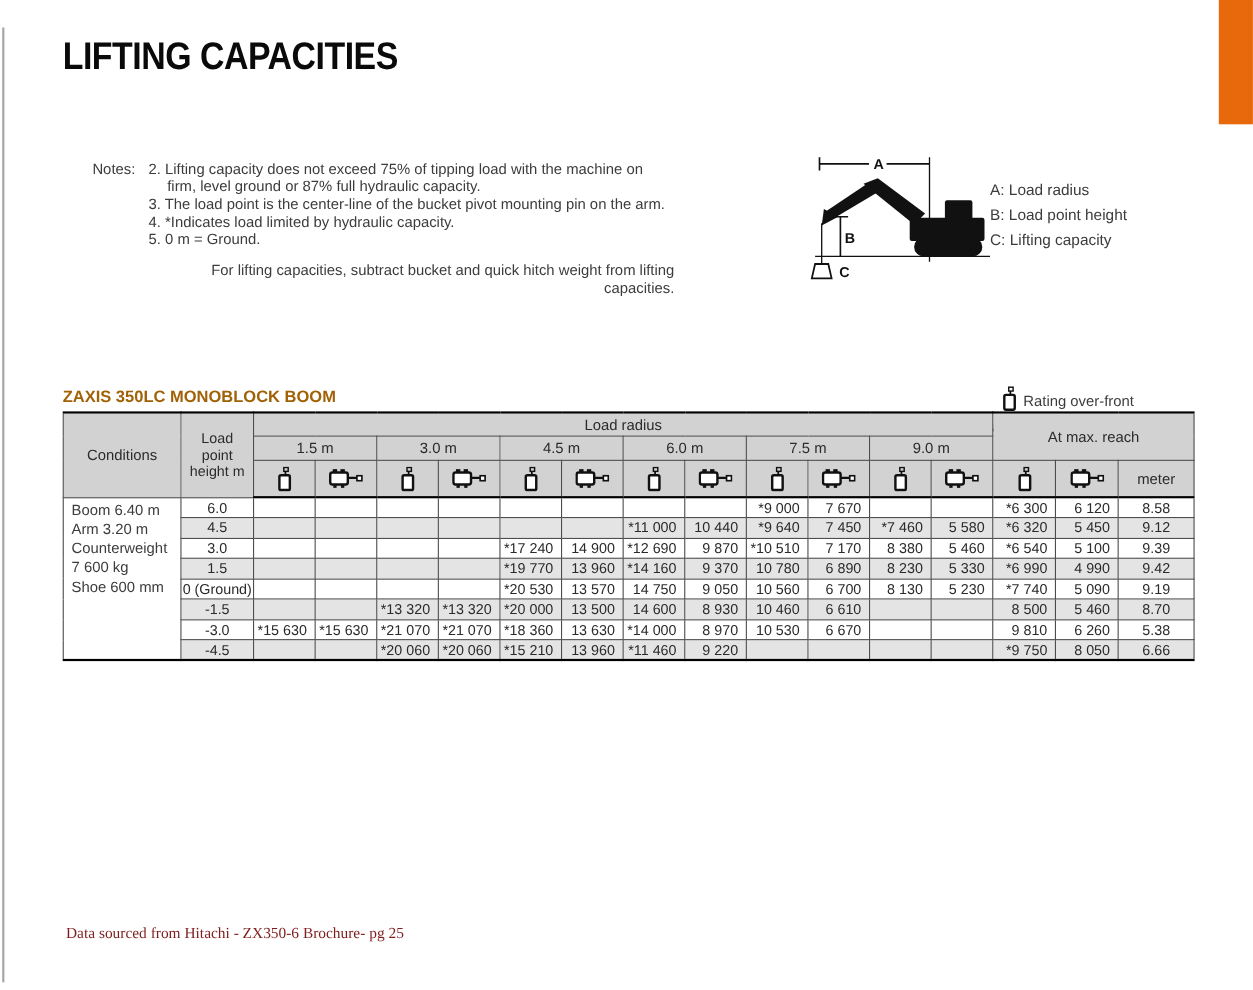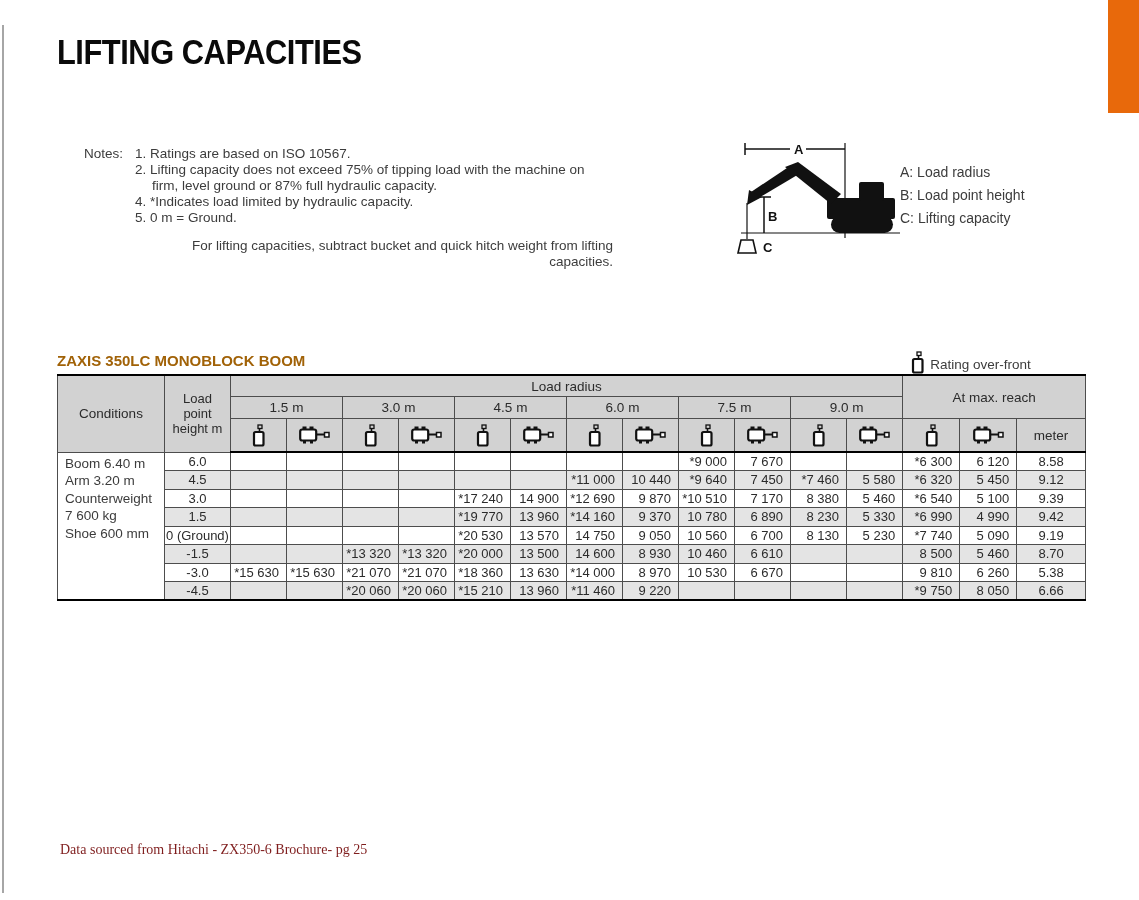--- a/index.html
+++ b/index.html
@@ -54,22 +54,22 @@
 <div class="page">
 
   <div class="left-rule"></div>
   <div class="accent-block" style="background: rgb(232, 105, 11);"></div>
 
   <h1 class="page-title">LIFTING CAPACITIES</h1>
 
   <div class="notes">
     <div class="notes-label">Notes:</div>
     <div class="notes-items">
-      <div class="note-item">1. Ratings are based on ISO 10567.</div>
       <div class="note-item">2. Lifting capacity does not exceed 75% of tipping load with the machine on firm, level ground or 87% full hydraulic capacity.</div>
+      <div class="note-item">3. The load point is the center-line of the bucket pivot mounting pin on the arm.</div>
       <div class="note-item">4. *Indicates load limited by hydraulic capacity.</div>
       <div class="note-item">5. 0 m = Ground.</div>
       <div class="note-footnote">For lifting capacities, subtract bucket and quick hitch weight from lifting capacities.</div>
     </div>
   </div>
 
   <div class="diagram">
     <svg width="172" height="118" viewBox="0 0 172 118">
 
       <line x1="12" y1="9" x2="57" y2="9" stroke="#111" stroke-width="1.5"></line>

